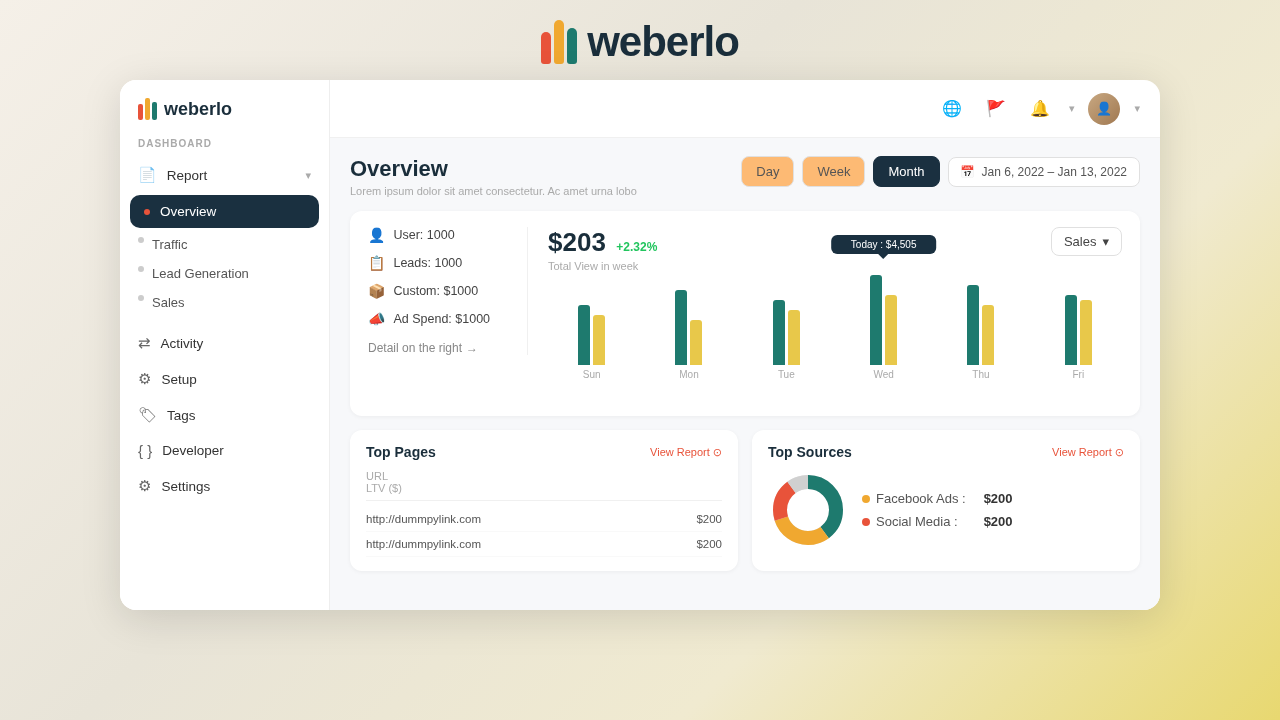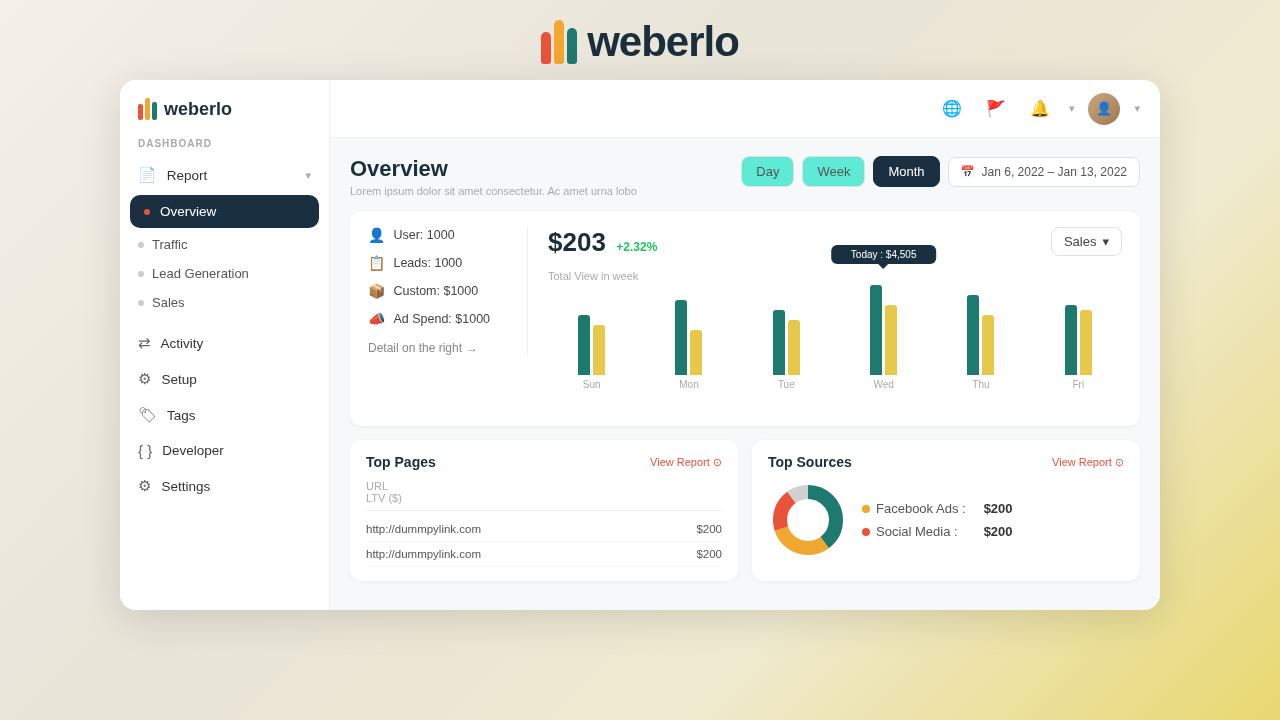--- a/index.html
+++ b/index.html
@@ -99,21 +99,20 @@
     .sidebar-item.active-parent { font-weight: 500; }
     .sidebar-item.active-nav {
       background: #1a3040;
       color: #fff;
       border-radius: 10px;
       margin: 2px 10px;
       padding: 9px 14px;
     }
     .sidebar-sub-item {
       display: flex;
-      align-items: center;
       gap: 8px;
       padding: 7px 18px;
       font-size: 13px;
       color: #555;
       cursor: pointer;
     }
     .dot {
       width: 6px; height: 6px; border-radius: 50%; background: #ccc; flex-shrink: 0;
     }
     .dot.active { background: #e8533a; }
@@ -176,21 +175,21 @@
     }
     .date-controls {
       display: flex;
       align-items: center;
       gap: 8px;
     }
     .period-btn {
       padding: 7px 14px;
       border-radius: 8px;
       border: 1px solid #e0e0e0;
-      background: #5eead4;
+      background: #fdba74;
       font-size: 13px;
       color: #555;
       cursor: pointer;
     }
     .period-btn.active {
       background: #1a3040;
       color: #fff;
       border-color: #1a3040;
     }
     .date-range-btn {
@@ -251,21 +250,21 @@
     }
     .revenue-change {
       font-size: 12px;
       color: #22c55e;
       font-weight: 600;
       margin-left: 6px;
     }
     .revenue-label {
       font-size: 11px;
       color: #aaa;
-      margin-top: 12px;
+      margin-top: 2px;
     }
     .sales-dropdown {
       display: flex;
       align-items: center;
       gap: 6px;
       padding: 6px 12px;
       border: 1px solid #e0e0e0;
       border-radius: 8px;
       font-size: 13px;
       color: #444;

